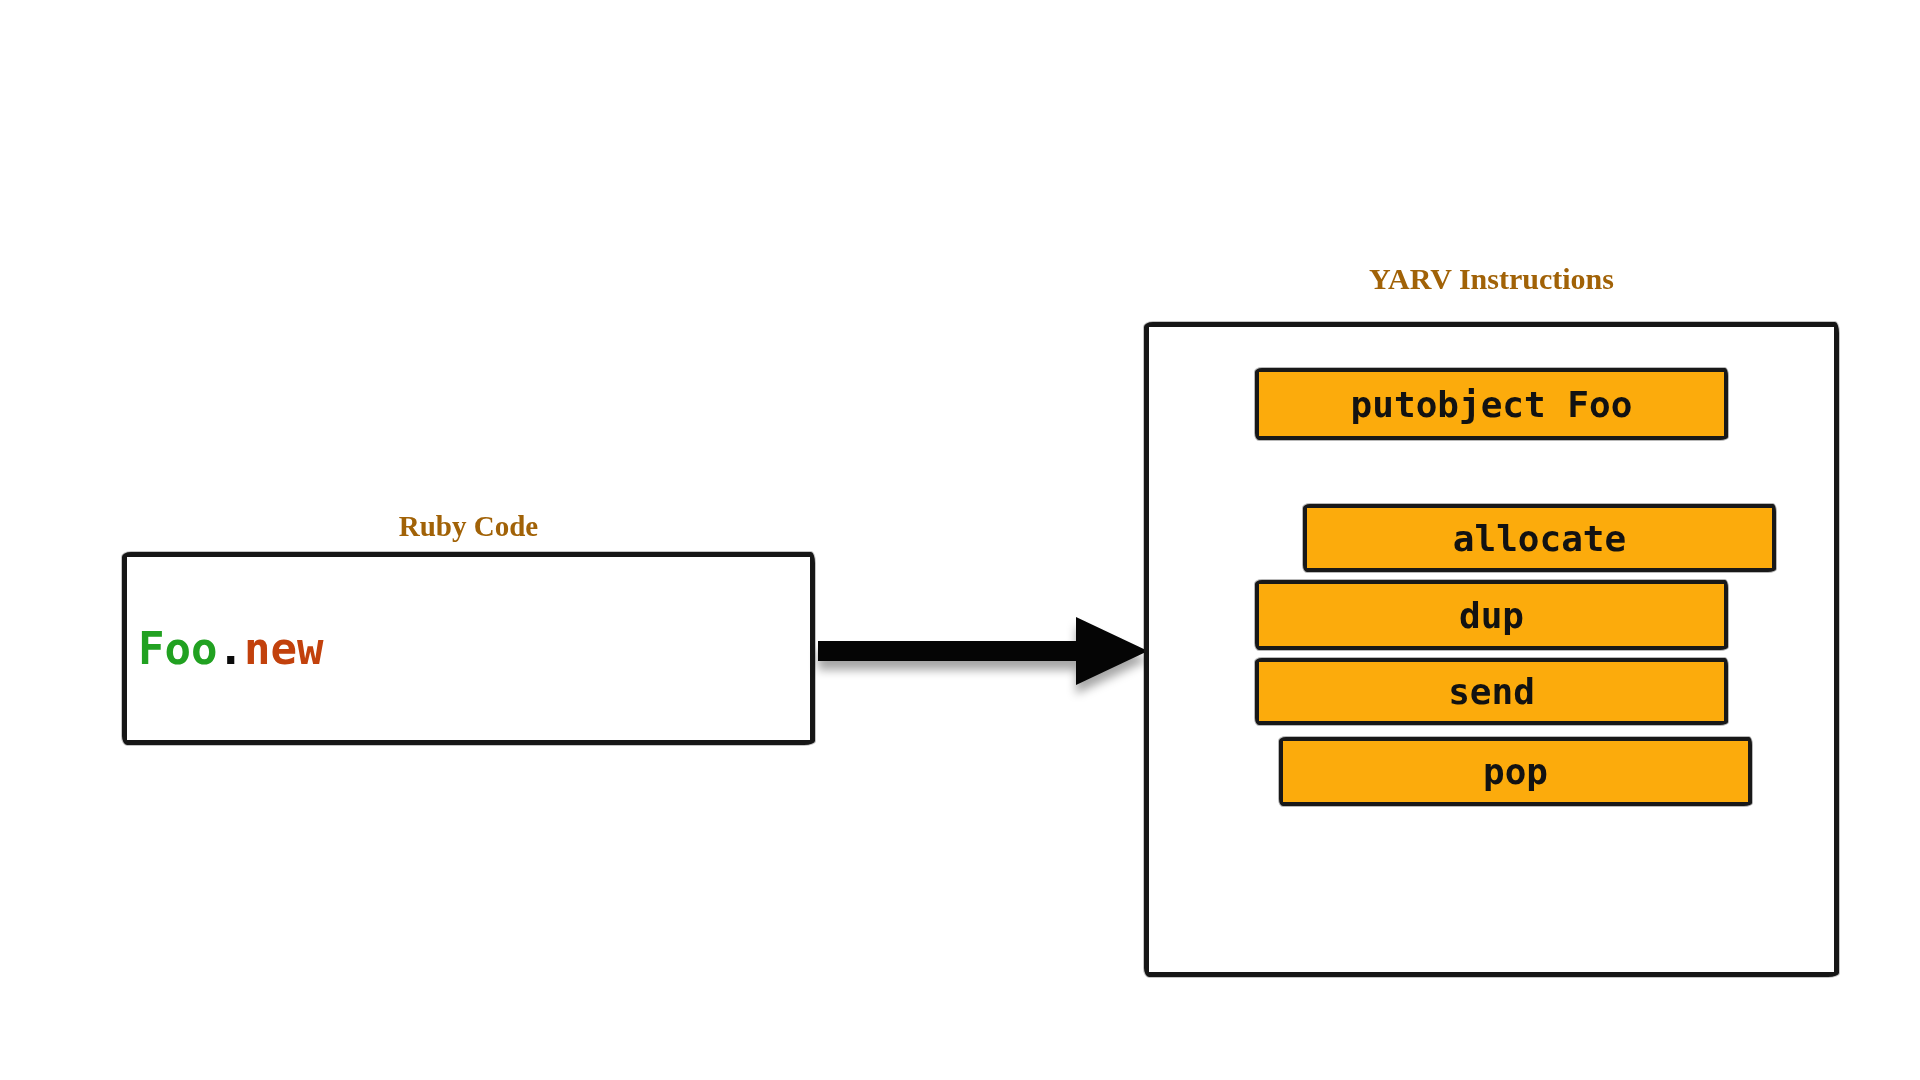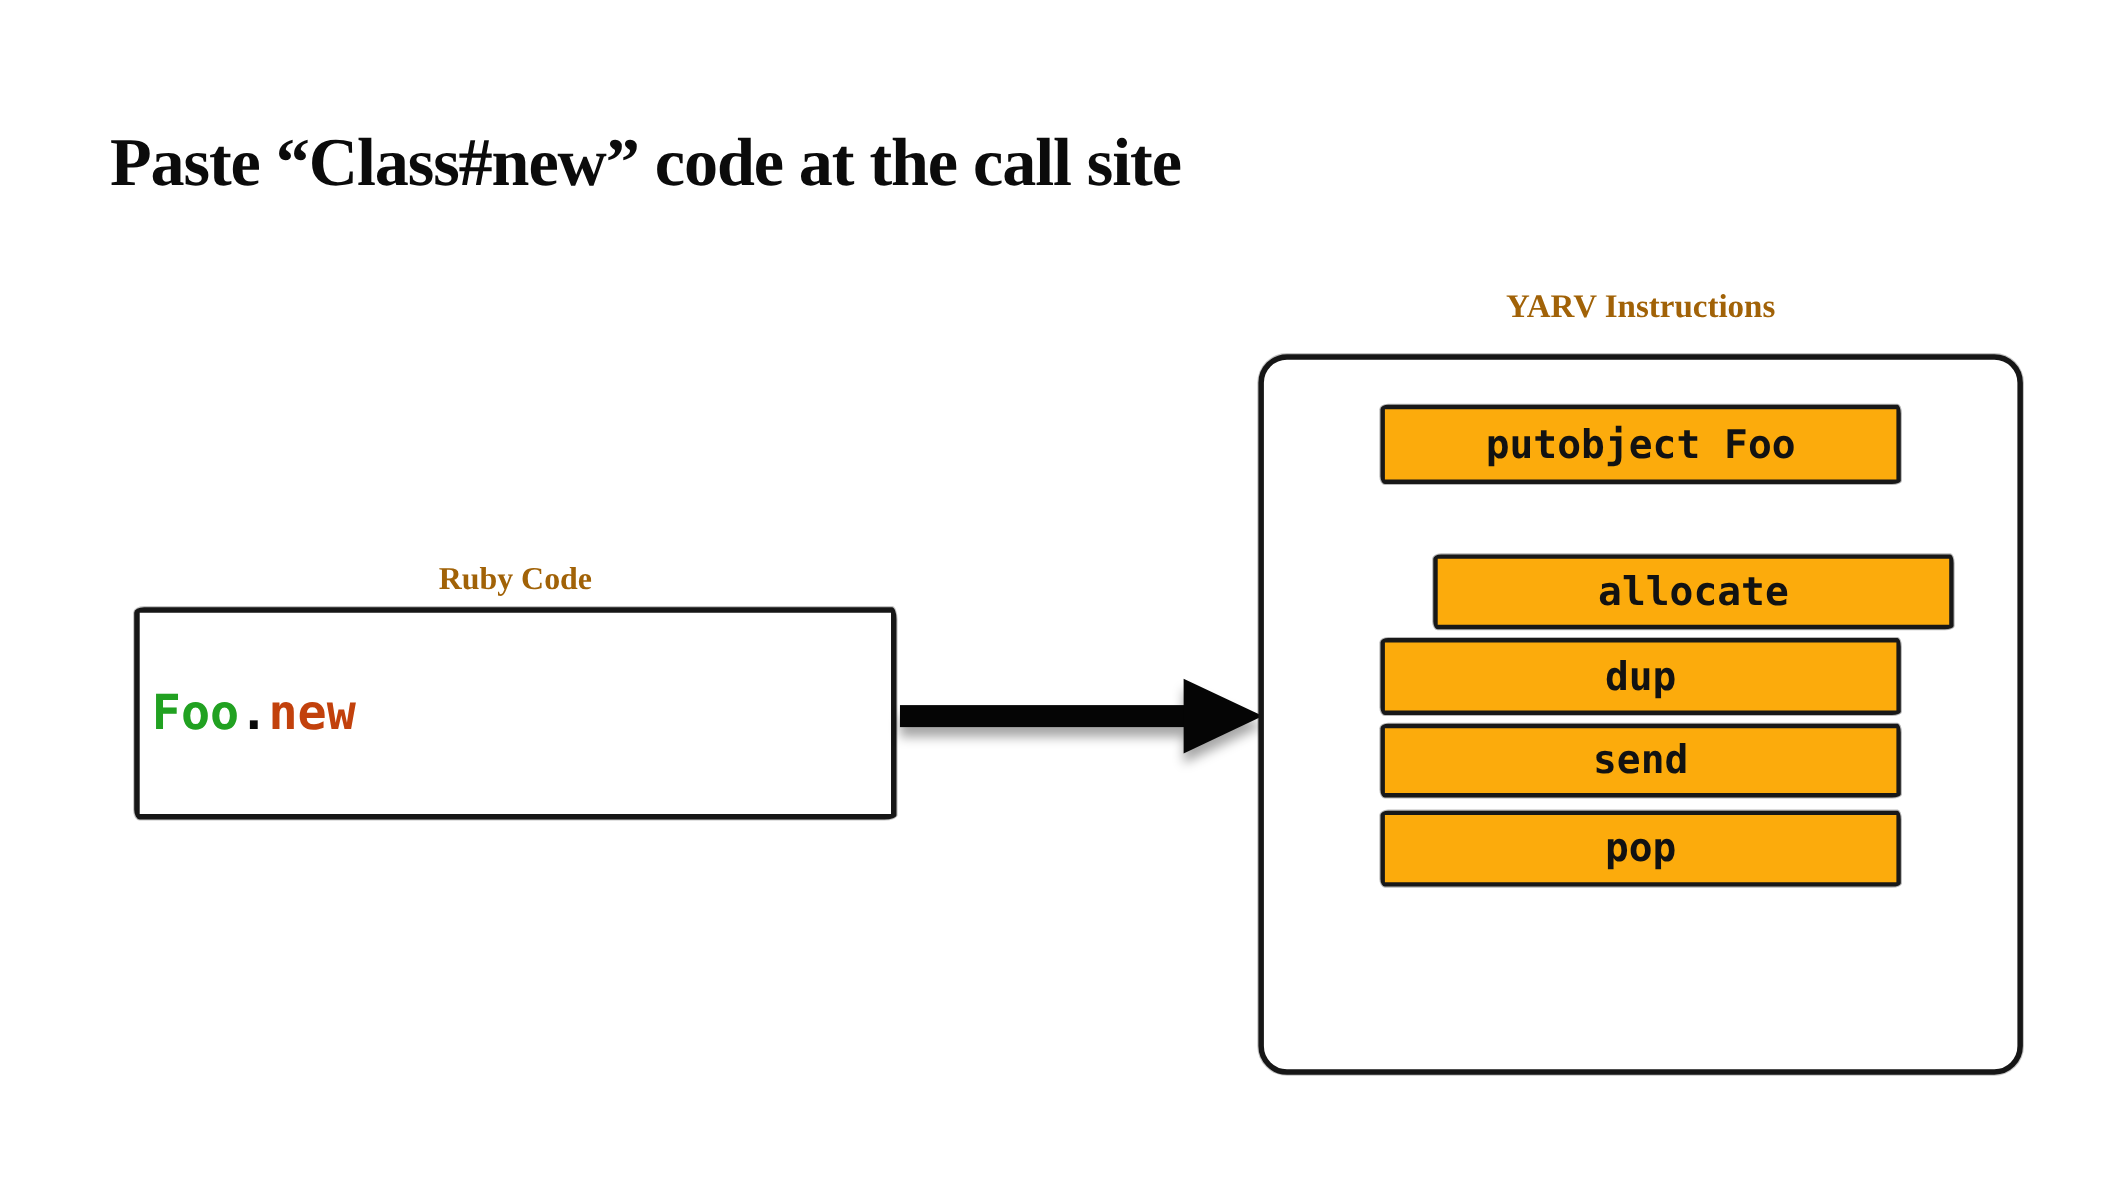--- a/index.html
+++ b/index.html
@@ -64,21 +64,20 @@
     top: 552px;
     width: 693px;
     height: 193px;
   }
   .yarv-box {
     position: absolute;
     left: 1144px;
     top: 322px;
     width: 695px;
     height: 655px;
-    border-radius: 26px;
   }
 
   
   .code-line {
     position: absolute;
     left: 11px;
     top: 0;
     height: 183px;
     display: flex;
     align-items: center;
@@ -116,28 +115,27 @@
     font-family: "DejaVu Sans Mono", monospace;
     font-weight: bold;
     font-size: 36px;
     color: #121212;
     white-space: pre;
   }
   .bar-0 { top: 41px;  height: 72px; }
   .bar-1 { top: 177px; height: 68px; margin-left: 48px; }
   .bar-2 { top: 253px; height: 70px; }
   .bar-3 { top: 331px; height: 67px; }
-  .bar-4 { top: 410px; height: 69px; }
+  .bar-4 { top: 410px; height: 69px; margin-left: 24px; }
 </style>
 </head>
 <body>
 
 <div id="slide">
 
-  <h1 class="slide-title">Paste “Class#new” code at the call site</h1>
 
   <div class="panel-label ruby-label">Ruby Code</div>
 
   <div class="sketch ruby-box">
     <div class="code-line">
       <span class="tok-class">Foo</span><span class="tok-dot">.</span><span class="tok-method">new</span>
     </div>
   </div>
 
   <svg class="flow-arrow" viewBox="0 0 330 84" xmlns="http://www.w3.org/2000/svg" aria-hidden="true">

